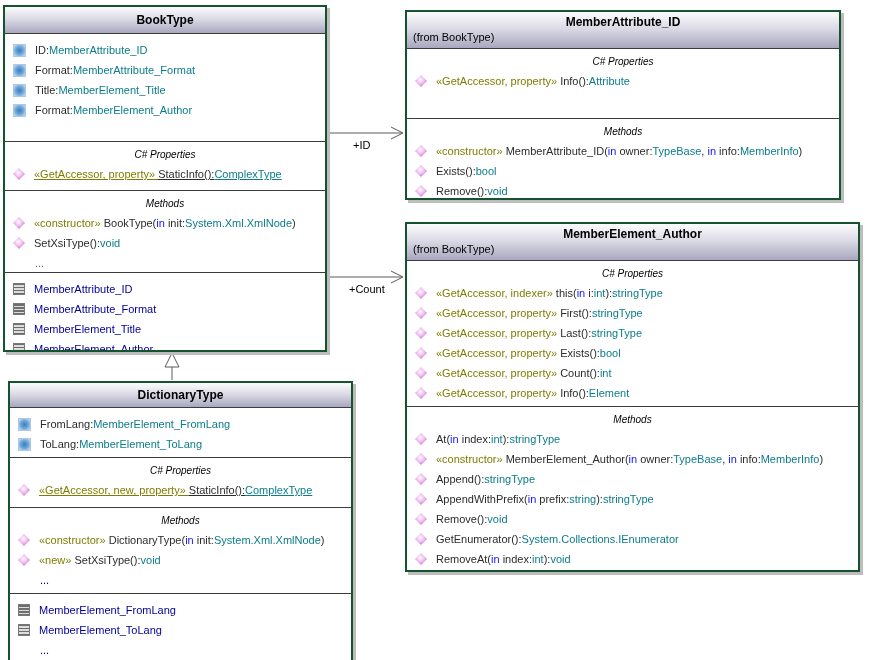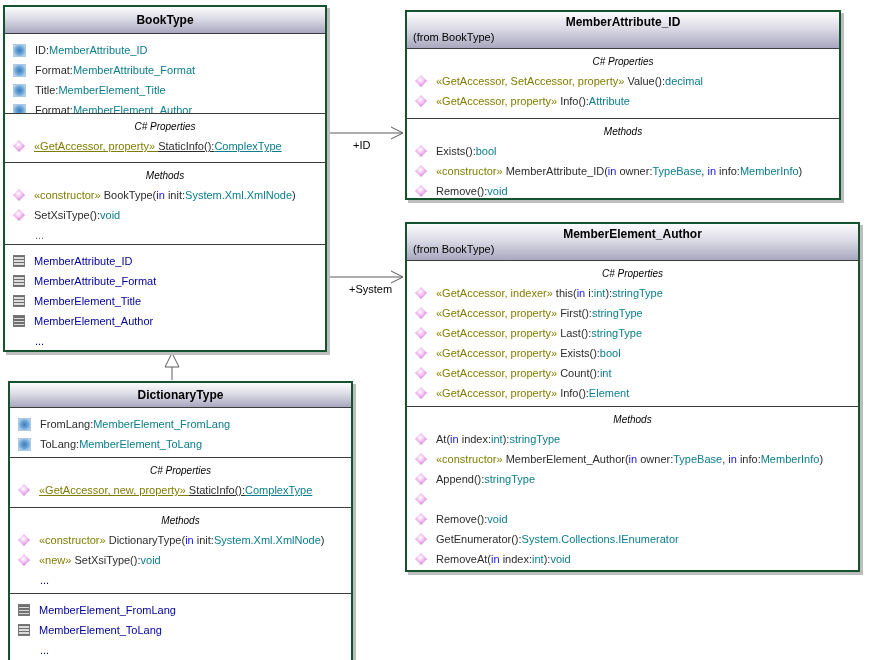--- a/index.html
+++ b/index.html
@@ -88,27 +88,27 @@
       <line x1="328" y1="277" x2="402" y2="277" stroke="#5a5a5a" stroke-width="1"></line>
       <polyline points="391,271 403,277 391,283" fill="none" stroke="#5a5a5a" stroke-width="1"></polyline>
     </g>
     <g>
       <line x1="172" y1="380" x2="172" y2="367" stroke="#5a5a5a" stroke-width="1"></line>
       <polygon points="172,353 165,367 179,367" fill="#ffffff" stroke="#5a5a5a" stroke-width="1"></polygon>
     </g>
   </svg>
 
   <div class="conn-label" style="left:353px; top:139px;">+ID</div>
-  <div class="conn-label" style="left:349px; top:283px;">+System</div>
+  <div class="conn-label" style="left:349px; top:283px;">+Count</div>
 
   <div class="uml-box" style="left:3px; top:5px; width:324px; height:347px;">
     <div class="uml-header h1">
       <div class="uml-title">BookType</div>
     </div>
-    <div class="uml-section" style="height:80px;">
+    <div class="uml-section" style="height:108px;">
         <div class="row">
           <span class="ic ic-attr"></span>
           <span class="txt"><span class="p">ID:</span><span class="ty">MemberAttribute_ID</span></span>
         </div>
         <div class="row">
           <span class="ic ic-attr"></span>
           <span class="txt"><span class="p">Format:</span><span class="ty">MemberAttribute_Format</span></span>
         </div>
         <div class="row">
           <span class="ic ic-attr"></span>
@@ -172,38 +172,34 @@
   <div class="uml-box" style="left:405px; top:10px; width:436px; height:190px;">
     <div class="uml-header h2">
       <div class="uml-title">MemberAttribute_ID</div>
       <div class="uml-from">(from BookType)</div>
     </div>
     <div class="uml-section" style="height:70px;">
       <div class="sec-label">C# Properties</div>
       <div>
           <div class="row">
             <span class="ic ic-prop"></span>
-            <span class="txt"><span class="st">«GetAccessor, SetAccessor, property» </span><span class="p">Value():</span><span class="ty">decimal</span></span>
-          </div>
-          <div class="row">
-            <span class="ic ic-prop"></span>
             <span class="txt"><span class="st">«GetAccessor, property» </span><span class="p">Info():</span><span class="ty">Attribute</span></span>
           </div>
         </div>
     </div>
     <div class="uml-section fill">
       <div class="sec-label">Methods</div>
       <div>
           <div class="row">
             <span class="ic ic-prop"></span>
+            <span class="txt"><span class="st">«constructor» </span><span class="p">MemberAttribute_ID(</span><span class="kw">in</span><span class="p"> owner:</span><span class="ty">TypeBase</span><span class="p">, </span><span class="kw">in</span><span class="p"> info:</span><span class="ty">MemberInfo</span><span class="p">)</span></span>
+          </div>
+          <div class="row">
+            <span class="ic ic-prop"></span>
             <span class="txt"><span class="p">Exists():</span><span class="ty">bool</span></span>
-          </div>
-          <div class="row">
-            <span class="ic ic-prop"></span>
-            <span class="txt"><span class="st">«constructor» </span><span class="p">MemberAttribute_ID(</span><span class="kw">in</span><span class="p"> owner:</span><span class="ty">TypeBase</span><span class="p">, </span><span class="kw">in</span><span class="p"> info:</span><span class="ty">MemberInfo</span><span class="p">)</span></span>
           </div>
           <div class="row">
             <span class="ic ic-prop"></span>
             <span class="txt"><span class="p">Remove():</span><span class="ty">void</span></span>
           </div>
         </div>
     </div>
   </div>
 
   <div class="uml-box" style="left:405px; top:222px; width:455px; height:350px;">
@@ -250,20 +246,21 @@
           <div class="row">
             <span class="ic ic-prop"></span>
             <span class="txt"><span class="st">«constructor» </span><span class="p">MemberElement_Author(</span><span class="kw">in</span><span class="p"> owner:</span><span class="ty">TypeBase</span><span class="p">, </span><span class="kw">in</span><span class="p"> info:</span><span class="ty">MemberInfo</span><span class="p">)</span></span>
           </div>
           <div class="row">
             <span class="ic ic-prop"></span>
             <span class="txt"><span class="p">Append():</span><span class="ty">stringType</span></span>
           </div>
           <div class="row">
             <span class="ic ic-prop"></span>
+            <span class="txt"><span class="p">AppendWithPrefix(</span><span class="kw">in</span><span class="p"> prefix:</span><span class="ty">string</span><span class="p">):</span><span class="ty">stringType</span></span>
           </div>
           <div class="row">
             <span class="ic ic-prop"></span>
             <span class="txt"><span class="p">Remove():</span><span class="ty">void</span></span>
           </div>
           <div class="row">
             <span class="ic ic-prop"></span>
             <span class="txt"><span class="p">GetEnumerator():</span><span class="ty">System.Collections.IEnumerator</span></span>
           </div>
           <div class="row">

